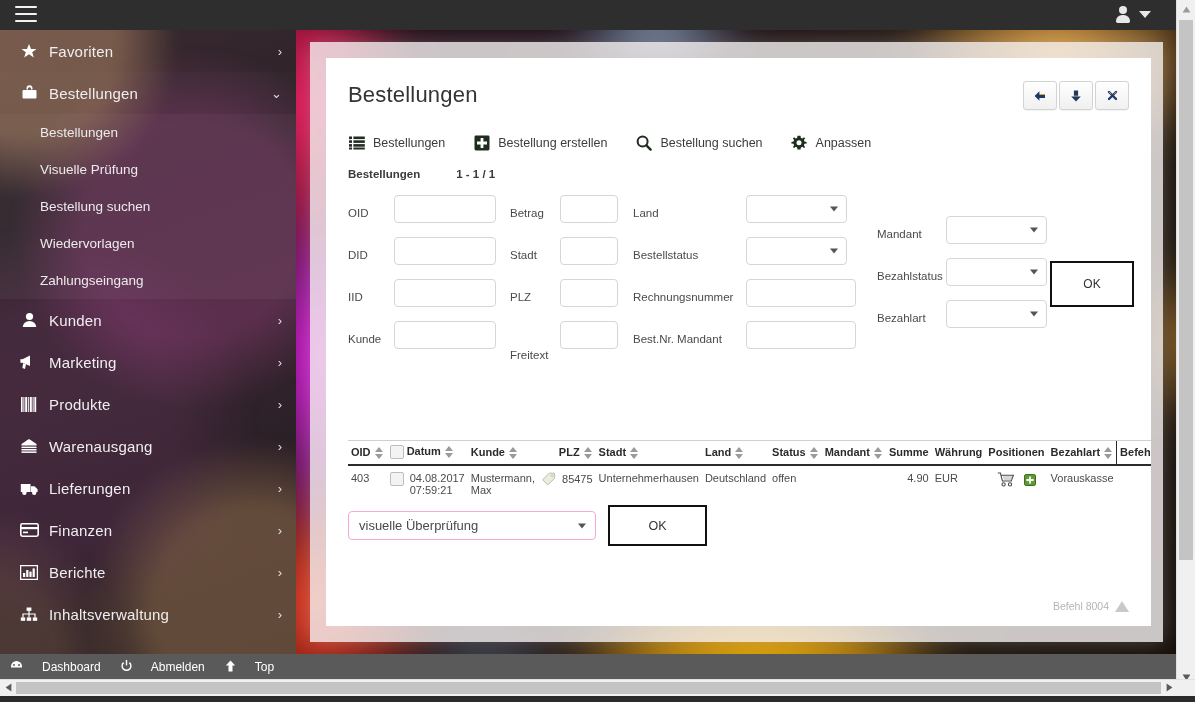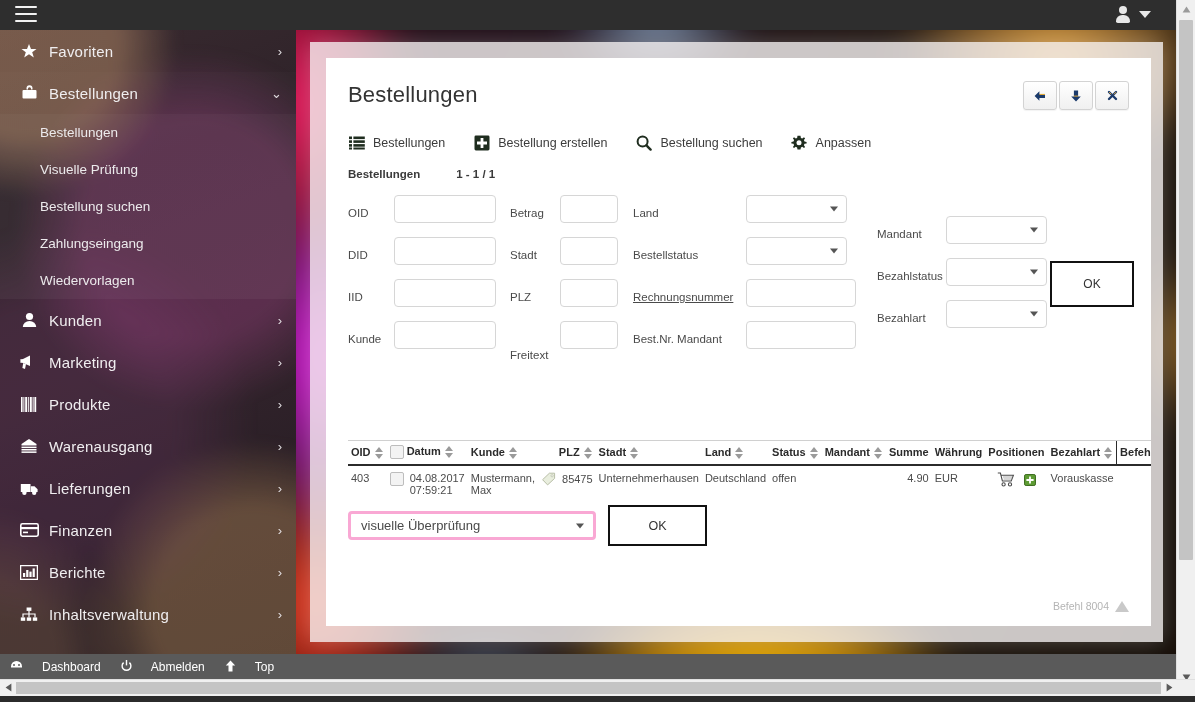--- a/index.html
+++ b/index.html
@@ -286,21 +286,21 @@
     cursor: pointer;
   }
   .tag-ico { display:inline-block; vertical-align: middle; margin-right: 3px; }
   .cart-ico { display:inline-block; vertical-align: middle; }
   .plus-ico { display:inline-block; vertical-align: middle; margin-left: 6px; }
 
   
   .bottom-select {
     position: absolute; left: 22px; top: 453px;
     width: 248px; height: 29px;
-    border: 3px solid #f9a8d4; border-radius: 4px;
+    border: 1px solid #f9a8d4; border-radius: 4px;
     background: #fff;
     display: flex; align-items: center;
     padding: 0 10px;
     font-size: 13px; color: #4a4a4a;
     box-sizing: border-box;
     cursor: pointer;
   }
   .bottom-select .arr {
     position: absolute; right: 9px; top: 50%;
     transform: translateY(-50%);
@@ -427,24 +427,24 @@
         <div class="sub-item">
             <span>Bestellungen</span>
           </div>
         <div class="sub-item">
             <span>Visuelle Prüfung</span>
           </div>
         <div class="sub-item">
             <span>Bestellung suchen</span>
           </div>
         <div class="sub-item">
-            <span>Zahlungseingang</span>
+            <span>Wiedervorlagen</span>
           </div>
         <div class="sub-item">
-            <span>Wiedervorlagen</span>
+            <span>Zahlungseingang</span>
           </div>
       </div>
 
       <div class="nav-item">
         <span class="n-ico">
           <svg width="15" height="16" viewBox="0 0 15 16">
               <circle cx="7.5" cy="4.5" r="3.6" fill="#fff"></circle>
               <path fill="#fff" d="M0.8 15 A6.7 6 0 0 1 14.2 15 Z"></path>
             </svg>
         </span>
@@ -684,21 +684,21 @@
       <input class="f-input" style="left: 212px; top: 128px; width: 58px; height: 28px;" value="">
 
       <div class="f-label" style="left:285px; top:13px;">Land</div>
       <div class="f-select" style="left:398px; top:2px;  width:101px; height:28px;">
           <span class="arr"></span>
         </div>
       <div class="f-label" style="left:285px; top:55px;">Bestellstatus</div>
       <div class="f-select" style="left:398px; top:44px; width:101px; height:28px;">
           <span class="arr"></span>
         </div>
-      <div class="f-label" style="left:285px; top:97px;text-decoration:underline;">Rechnungsnummer</div>
+      <div class="f-label" style="left:285px; top:97px;">Rechnungsnummer</div>
       <input class="f-input" style="left: 398px; top: 86px; width: 110px; height: 28px;" value="">
       <div class="f-label" style="left:285px; top:139px;">Best.Nr. Mandant</div>
       <input class="f-input" style="left: 398px; top: 128px; width: 110px; height: 28px;" value="">
 
       <div class="f-label" style="left:529px; top:34px;">Mandant</div>
       <div class="f-select" style="left:598px; top:23px; width:101px; height:28px;">
           <span class="arr"></span>
         </div>
       <div class="f-label" style="left:529px; top:76px;">Bezahlstatus</div>
       <div class="f-select" style="left:598px; top:65px; width:101px; height:28px;">

